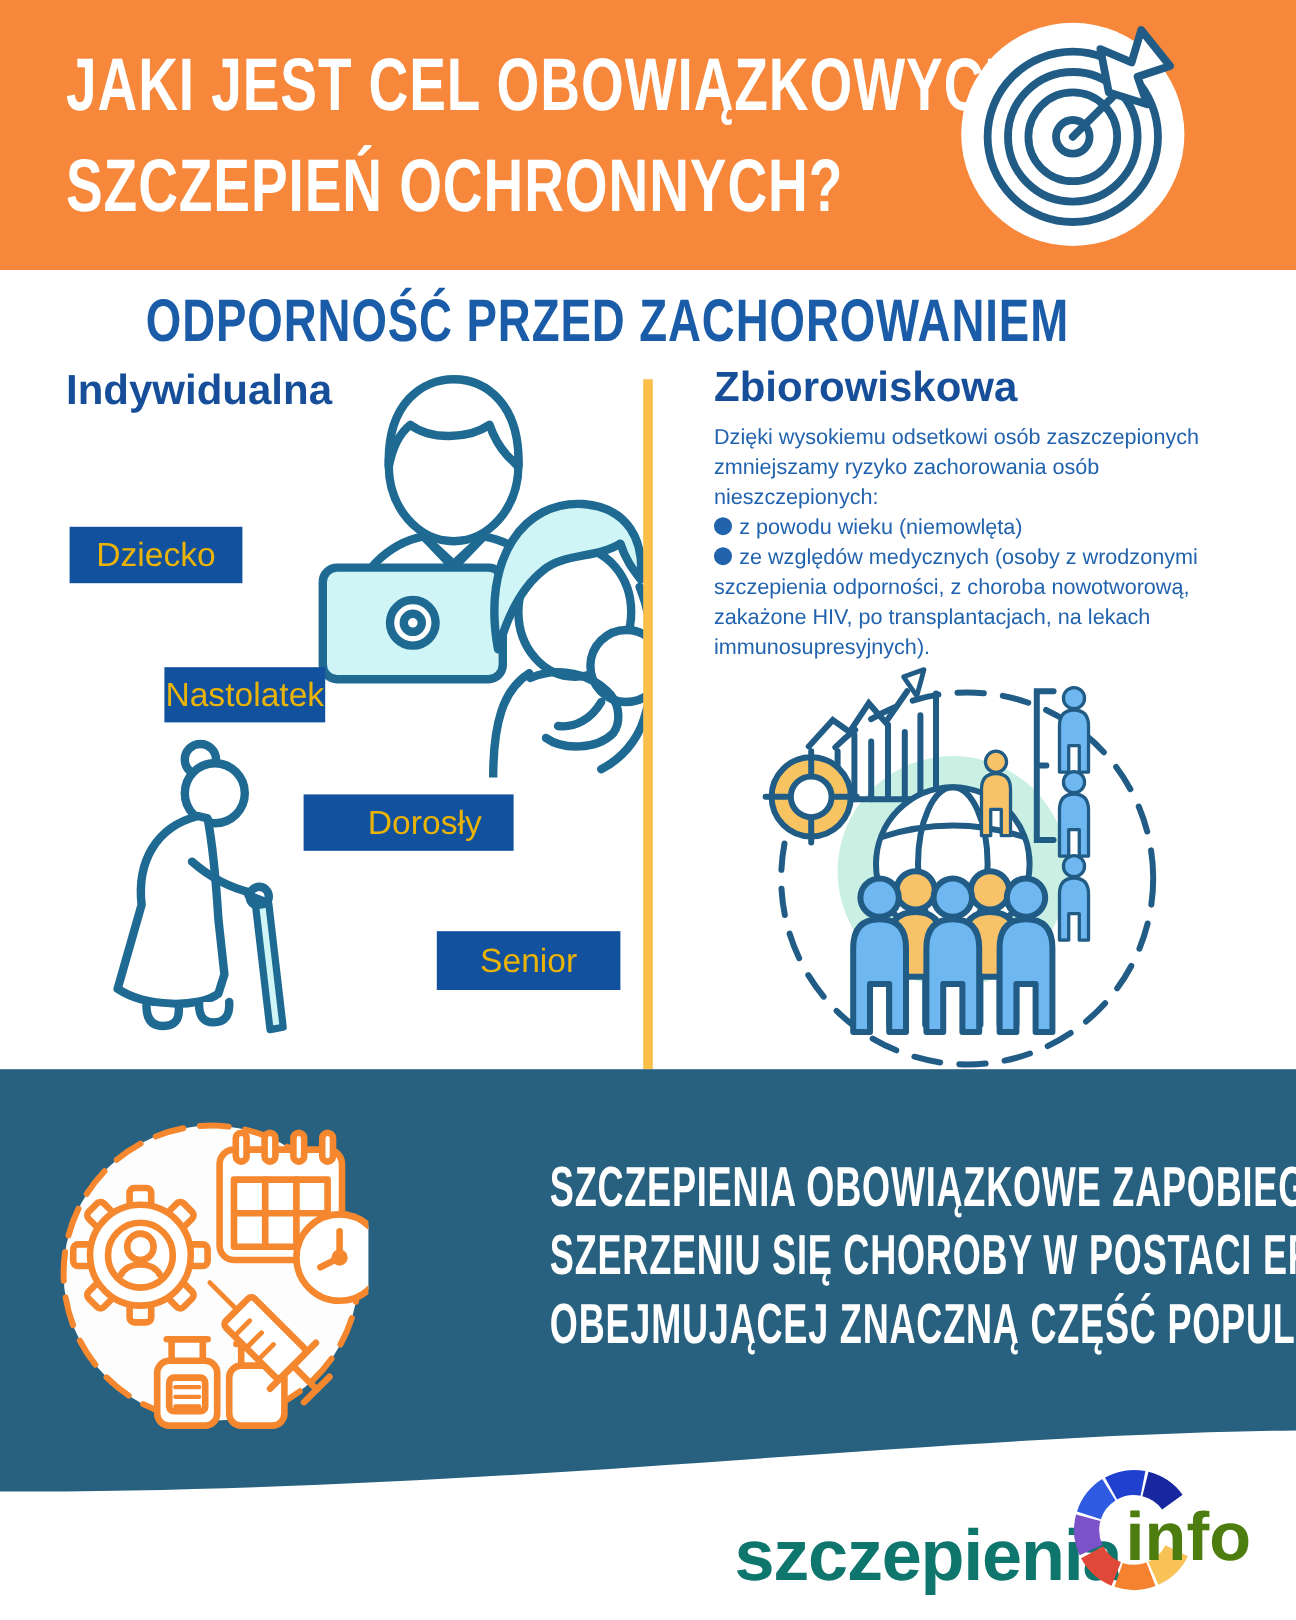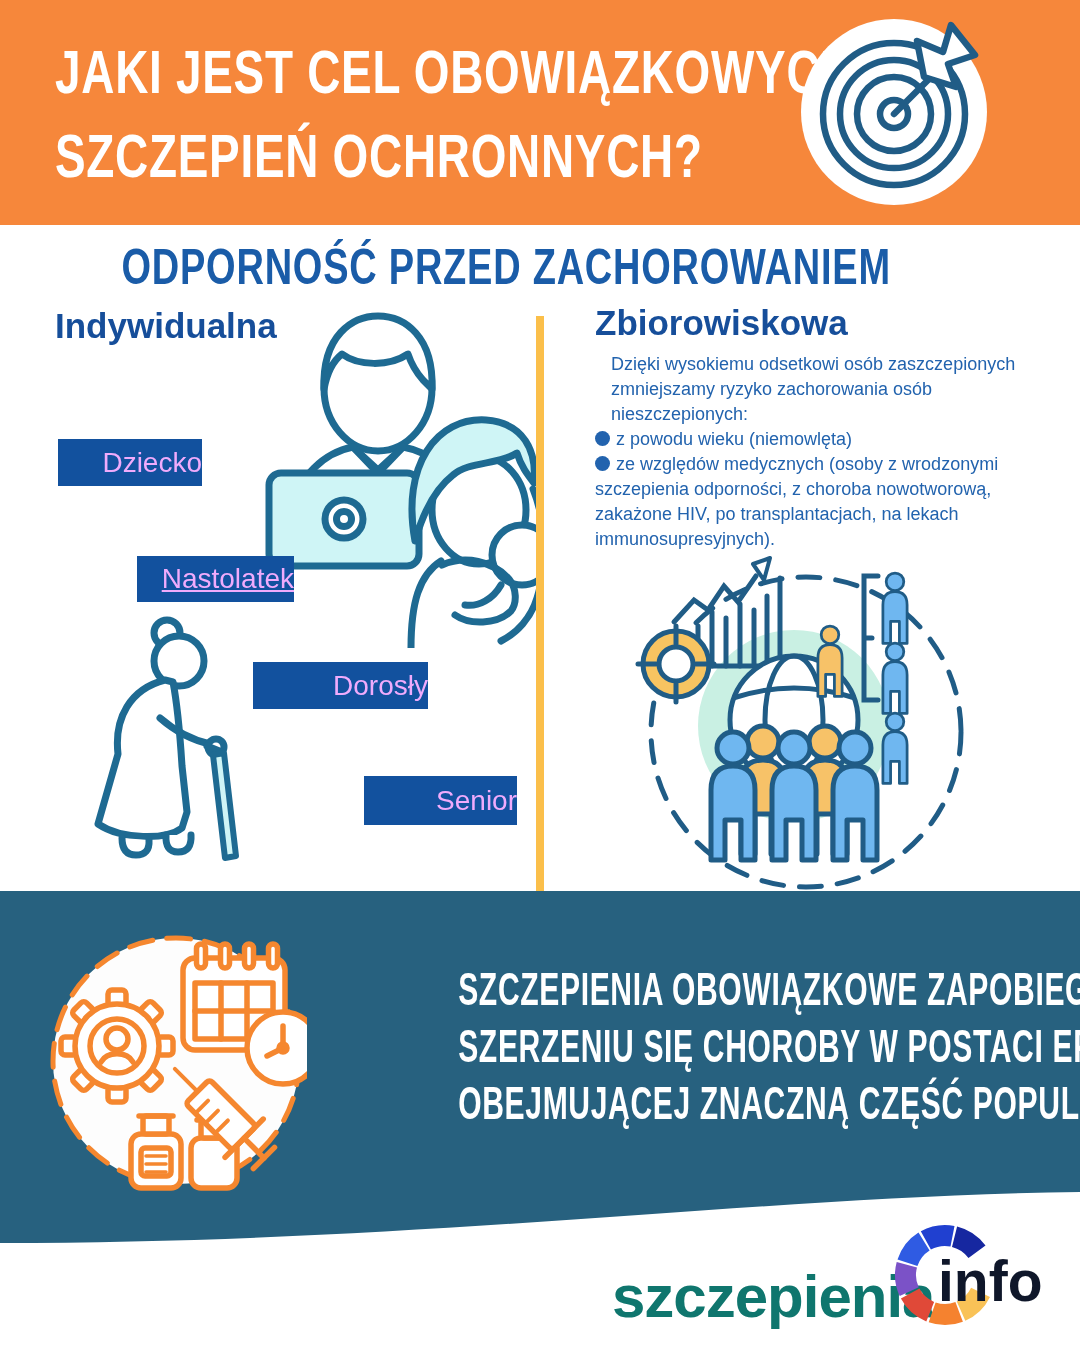--- a/index.html
+++ b/index.html
@@ -17,54 +17,54 @@
   .main-heading{position:absolute;left:0;top:238px;width:897px;text-align:center;color:#1A5CA8;}
   .main-heading span{display:inline-block;font-size:50px;font-weight:600;white-space:nowrap;
                      transform:scaleX(.76);transform-origin:center top;letter-spacing:1px;}
 
   
   .col-heading{position:absolute;font-size:35px;font-weight:bold;color:#164E9A;}
   .h-ind{left:55px;top:306px;}
   .h-zbi{left:595px;top:303px;text-align:right;}
   .divider{position:absolute;left:536px;top:316px;width:8px;height:575px;background:#FBBF4A;}
 
-  .label-box{position:absolute;background:#12519E;color:#f0abfc;display:flex;align-items:center;
-             justify-content:flex-end;font-size:28px;font-weight:500;}
+  .label-box{position:absolute;background:#12519E;color:#eab308;display:flex;align-items:center;
+             justify-content:center;font-size:28px;font-weight:500;}
   .lb-dziecko{left:58px;top:439px;width:144px;height:47px;}
-  .lb-nastolatek{left:137px;top:556px;width:157px;height:46px;text-decoration:underline;}
+  .lb-nastolatek{left:137px;top:556px;width:134px;height:46px;}
   .lb-dorosly{left:253px;top:662px;width:148px;height:47px;padding-left:27px;}
   .lb-senior{left:364px;top:776px;width:153px;height:49px;}
 
   .family-svg{position:absolute;left:265px;top:303px;}
   .elderly-svg{position:absolute;left:70px;top:616px;}
   .herd-svg{position:absolute;left:598px;top:550px;}
 
   .community-text{position:absolute;left:595px;top:352px;width:432px;color:#2263AE;
                   font-size:18px;line-height:25px;}
-  .community-text p{margin:0 0 0 16px;}
+  .community-text p{margin:0 0 0 0;}
   .community-text ul{list-style:none;margin:0;padding:0;}
   .community-text li{margin:0;}
   .bullet{display:inline-block;width:15px;height:15px;background:#2263AE;border-radius:50%;
           position:relative;margin-right:6px;vertical-align:-1px;}
   .bullet::after{content:'';position:absolute;right:-2px;top:0;width:0;height:0;
                  border-top:5px solid #ffffff;border-left:6px solid transparent;}
 
   
   .banner{position:absolute;left:0;top:891px;width:1080px;height:295px;background:#27617F;}
   .wave{position:absolute;left:0;top:1185px;width:1080px;height:62px;display:block;}
   .banner-text{position:absolute;left:330px;top:960px;width:712px;text-align:center;color:#ffffff;}
   .banner-text .line{display:block;font-size:47px;font-weight:bold;line-height:57px;white-space:nowrap;
                      transform:scaleX(.64);transform-origin:center top;letter-spacing:1px;}
   .circle-illu{position:absolute;left:45px;top:928px;}
 
   
   .logo-text{position:absolute;left:612px;top:1262px;font-size:60px;font-weight:bold;
              color:#0f766e;letter-spacing:-1px;}
   .logo-ring{position:absolute;left:888px;top:1218px;}
-  .logo-info{position:absolute;left:938px;top:1248px;font-size:57px;font-weight:bold;color:#0f172a;}
+  .logo-info{position:absolute;left:938px;top:1248px;font-size:57px;font-weight:bold;color:#4d7c0f;}
 </style>
 </head>
 <body>
 
 <div class="page">
 
   <div class="header">
     <div class="title">
       <span class="line">JAKI JEST CEL OBOWIĄZKOWYCH</span>
       <span class="line">SZCZEPIEŃ OCHRONNYCH?</span>

